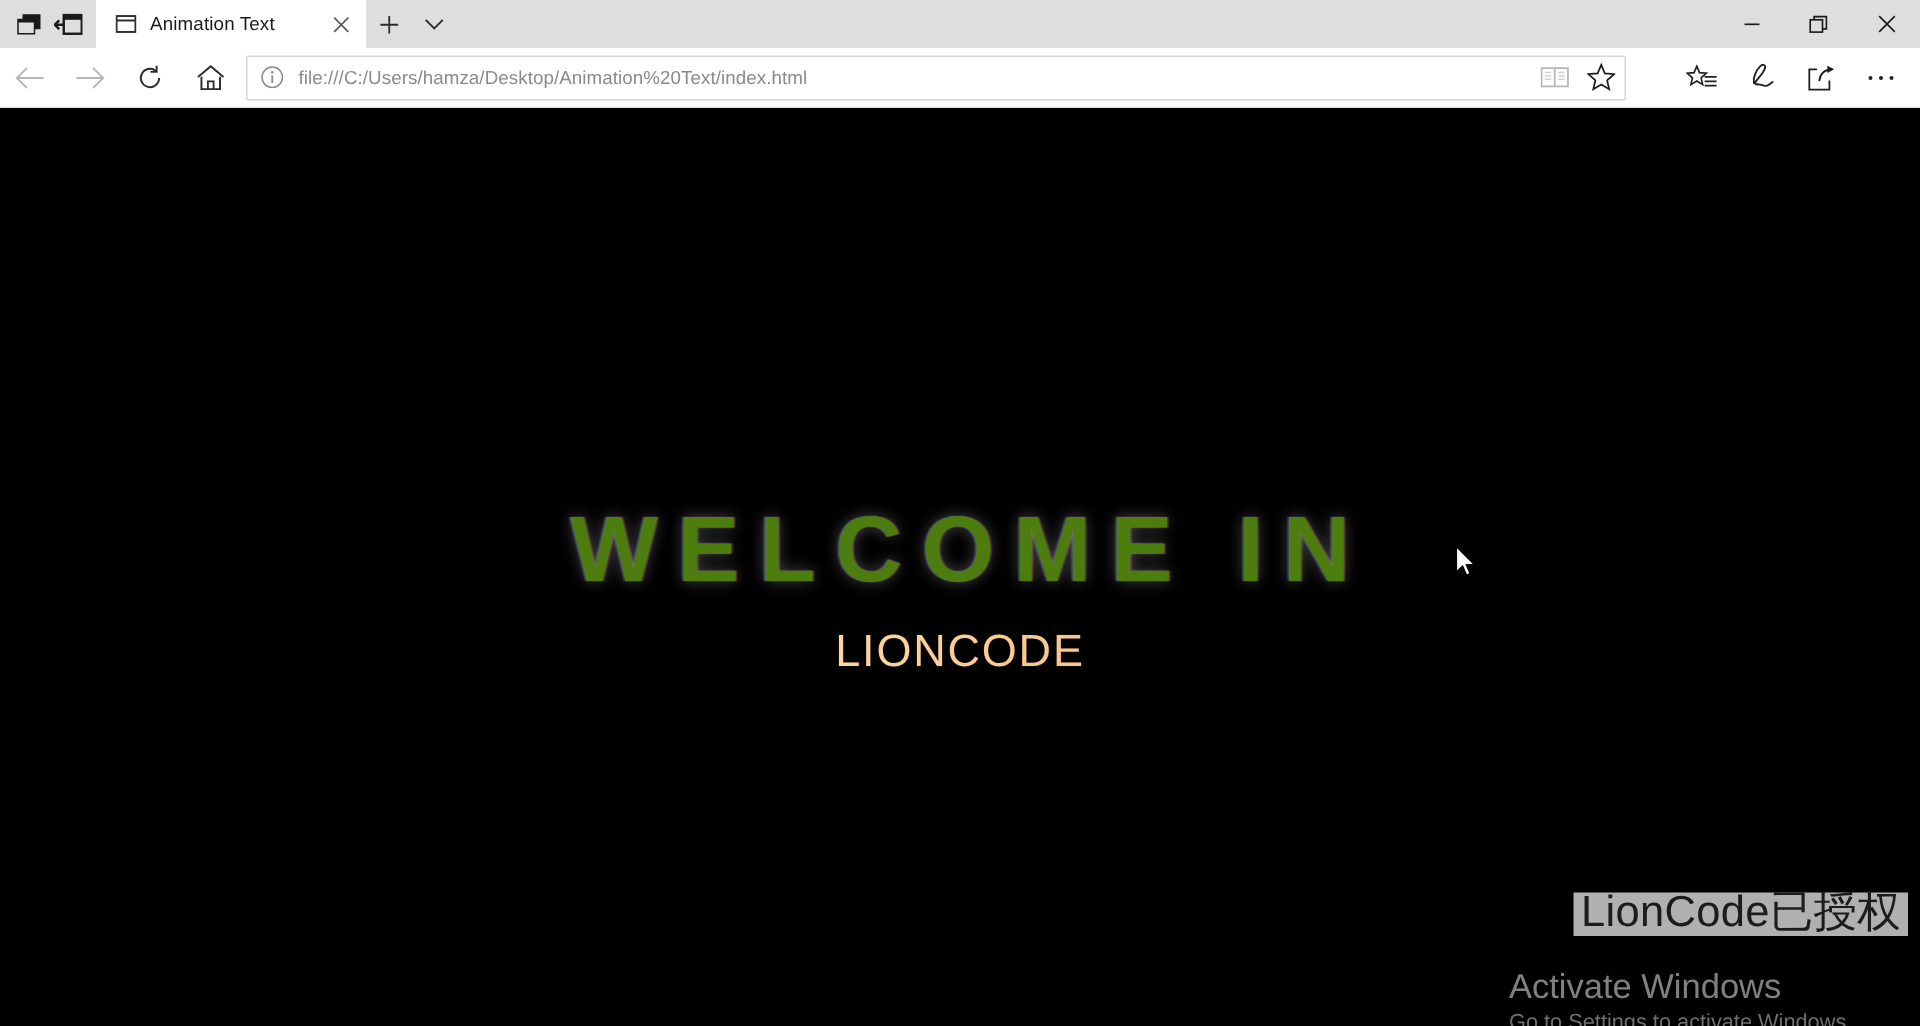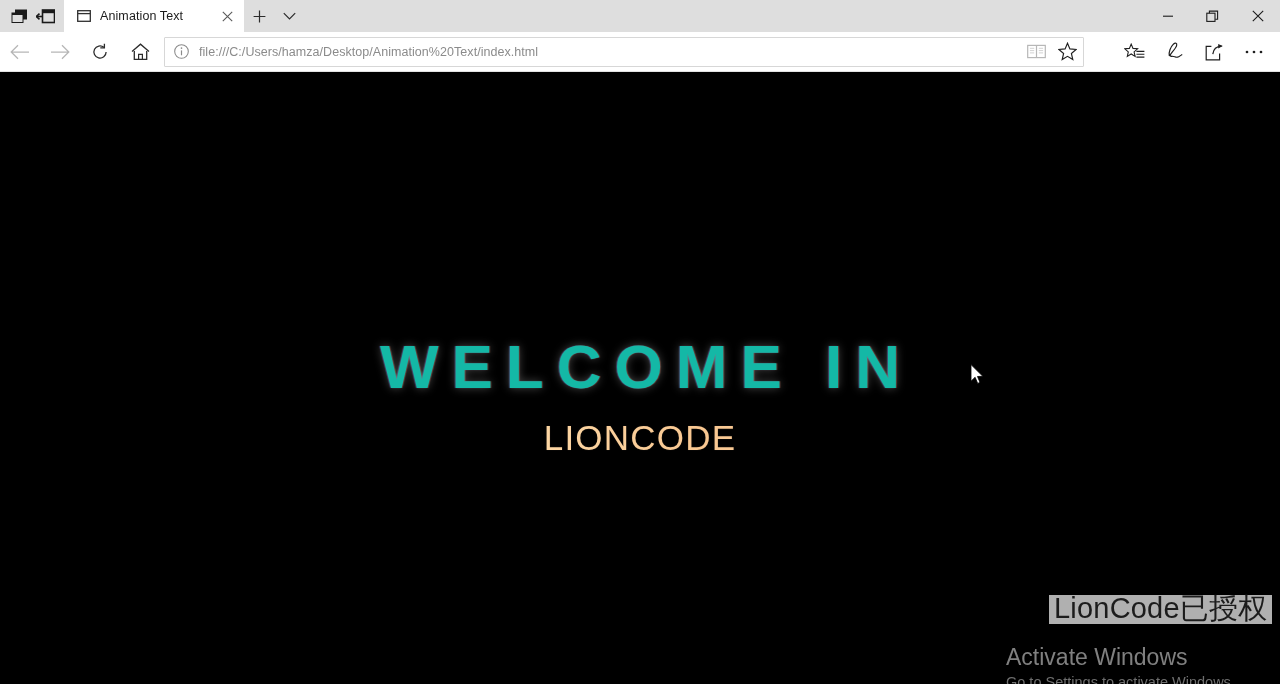--- a/index.html
+++ b/index.html
@@ -181,36 +181,36 @@
     text-align: center;
   }
 
   .hero-title {
     position: absolute;
     left: 0;
     top: 264px;
     width: 1280px;
     font-size: 62px;
     font-weight: bold;
-    color: #14b8a6;
+    color: #4d7c0f;
     letter-spacing: 13px;
     line-height: 1;
     text-indent: 13px;
     text-shadow: 0 0 10px rgba(255,255,255,0.28),
                  -1px 0 1px rgba(120,140,255,0.35),
                   1px 0 1px rgba(255,150,120,0.30);
     white-space: nowrap;
   }
 
   .hero-sub {
     position: absolute;
     left: 0;
     top: 348px;
     width: 1280px;
-    font-size: 35px;
+    font-size: 30px;
     font-weight: normal;
     letter-spacing: 1.2px;
     line-height: 1;
     white-space: nowrap;
     background: linear-gradient(90deg,
                 #fff3e2 0%,
                 #f2b97c 18%,
                 #ffdfae 38%,
                 #f7c48d 55%,
                 #ffe3bd 78%,

